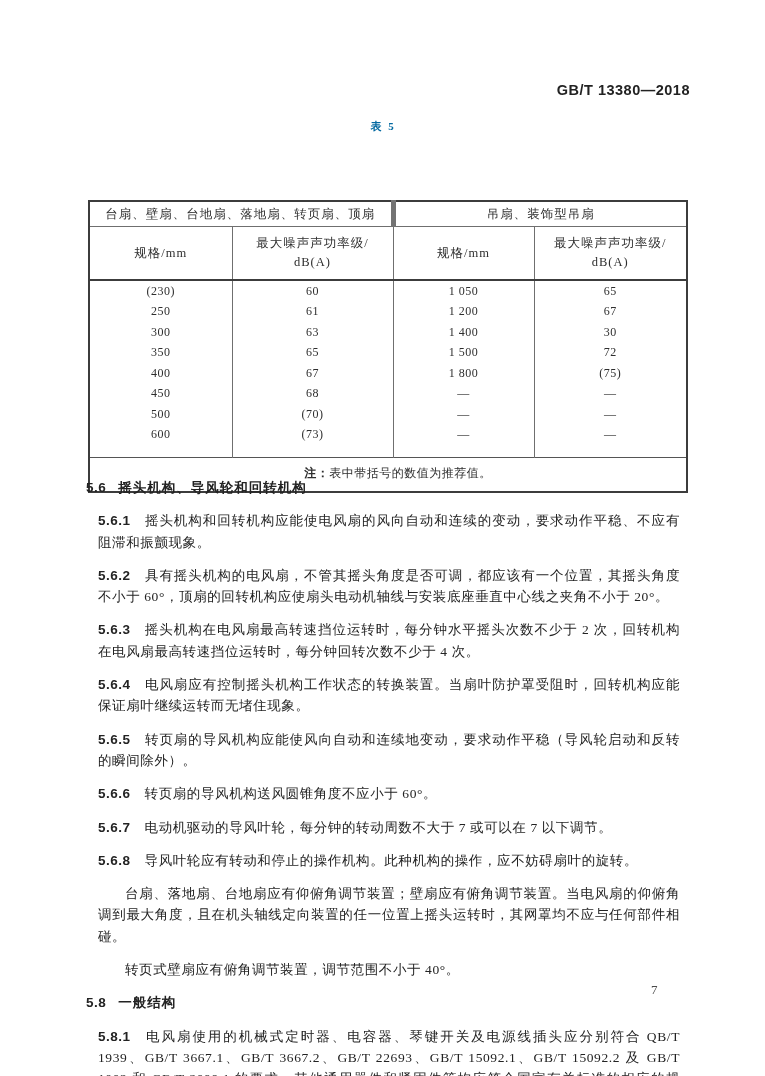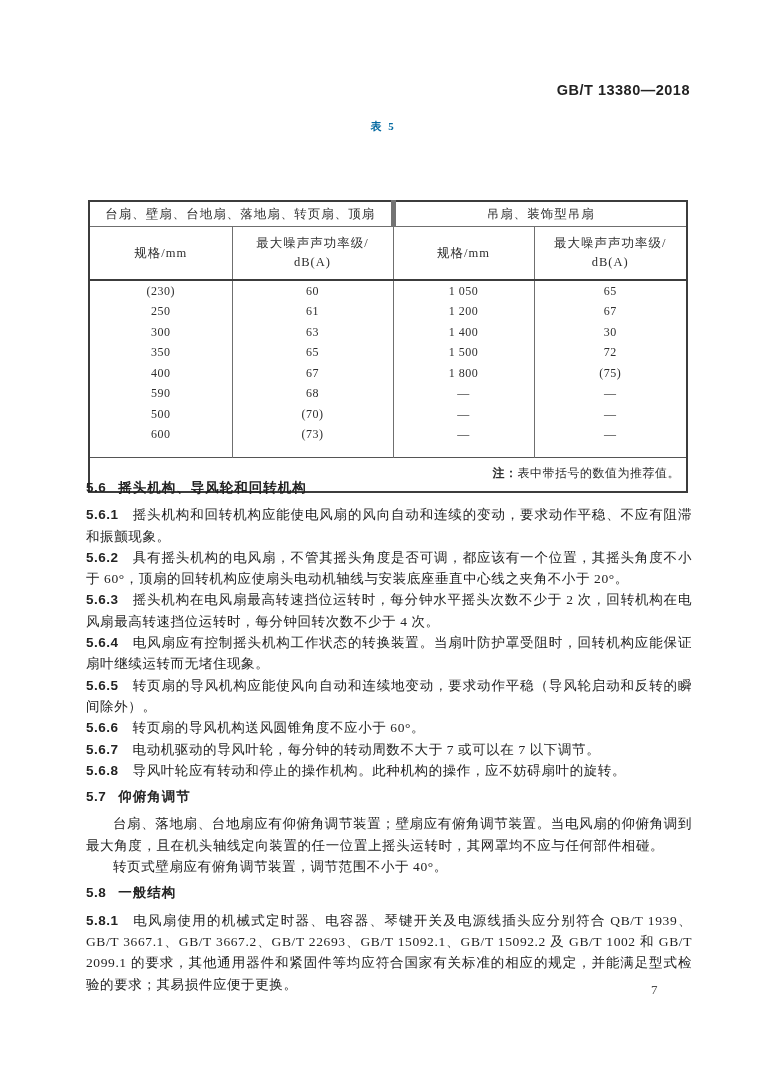--- a/index.html
+++ b/index.html
@@ -33,28 +33,28 @@
   tr.group-row th + th{border-left:5px solid #737373;}
   tr.subhead-row th{
     height:52px;border-bottom:2px solid #3c3c3c;line-height:19px;letter-spacing:1px;
   }
   tr.subhead-row th + th{border-left:1px solid #6f6f6f;}
   tbody tr.data-row td{height:20.5px;font-size:12px;letter-spacing:0.5px;}
   tbody tr.data-row td + td{border-left:1px solid #6f6f6f;}
   tbody tr.spacer-row td{height:12px;}
   tbody tr.spacer-row td + td{border-left:1px solid #6f6f6f;}
   tr.note-row td{
-    border-top:1px solid #555;text-align:right;
+    border-top:1px solid #555;text-align:center;
     padding:7px 6px 9px 26px;font-size:12px;letter-spacing:0.5px;
   }
   .note-label{font-weight:bold;font-family:"Liberation Sans", sans-serif;}
   .sections{
     position:absolute;top:472px;left:86px;width:606px;
   }
-  .sections p{margin:0;font-size:13.5px;line-height:21.3px;
+  .sections p{margin:12px;font-size:13.5px;line-height:21.3px;
     letter-spacing:0.6px;text-align:justify;color:#232323;}
   .sections p.heading{
     font-family:"Liberation Sans", sans-serif;font-weight:bold;
     margin:5px 0 6px 0;letter-spacing:1px;text-align:left;
   }
   .sections p .num{
     font-family:"Liberation Sans", sans-serif;font-weight:bold;
     margin-right:14px;letter-spacing:0.5px;
   }
   .sections p.heading .num{margin-right:12px;}
@@ -127,21 +127,21 @@
           <td>1 500</td>
           <td>72</td>
         </tr>
         <tr class="data-row">
           <td>400</td>
           <td>67</td>
           <td>1 800</td>
           <td>(75)</td>
         </tr>
         <tr class="data-row">
-          <td>590</td>
+          <td>450</td>
           <td>68</td>
           <td>—</td>
           <td>—</td>
         </tr>
         <tr class="data-row">
           <td>500</td>
           <td>(70)</td>
           <td>—</td>
           <td>—</td>
         </tr>
@@ -166,21 +166,20 @@
   <div class="sections" id="sections">
       <p class="heading"><span class="num">5.6</span><span>摇头机构、导风轮和回转机构</span></p>
       <p class="clause"><span class="num">5.6.1</span><span>摇头机构和回转机构应能使电风扇的风向自动和连续的变动，要求动作平稳、不应有阻滞和振颤现象。</span></p>
       <p class="clause"><span class="num">5.6.2</span><span>具有摇头机构的电风扇，不管其摇头角度是否可调，都应该有一个位置，其摇头角度不小于 60°，顶扇的回转机构应使扇头电动机轴线与安装底座垂直中心线之夹角不小于 20°。</span></p>
       <p class="clause"><span class="num">5.6.3</span><span>摇头机构在电风扇最高转速挡位运转时，每分钟水平摇头次数不少于 2 次，回转机构在电风扇最高转速挡位运转时，每分钟回转次数不少于 4 次。</span></p>
       <p class="clause"><span class="num">5.6.4</span><span>电风扇应有控制摇头机构工作状态的转换装置。当扇叶防护罩受阻时，回转机构应能保证扇叶继续运转而无堵住现象。</span></p>
       <p class="clause"><span class="num">5.6.5</span><span>转页扇的导风机构应能使风向自动和连续地变动，要求动作平稳（导风轮启动和反转的瞬间除外）。</span></p>
       <p class="clause"><span class="num">5.6.6</span><span>转页扇的导风机构送风圆锥角度不应小于 60°。</span></p>
       <p class="clause"><span class="num">5.6.7</span><span>电动机驱动的导风叶轮，每分钟的转动周数不大于 7 或可以在 7 以下调节。</span></p>
       <p class="clause"><span class="num">5.6.8</span><span>导风叶轮应有转动和停止的操作机构。此种机构的操作，应不妨碍扇叶的旋转。</span></p>
-      <p class="heading"><span class="num">5.7</span><span>仰俯角调节</span></p>
       <p class="indent"><span>台扇、落地扇、台地扇应有仰俯角调节装置；壁扇应有俯角调节装置。当电风扇的仰俯角调到最大角度，且在机头轴线定向装置的任一位置上摇头运转时，其网罩均不应与任何部件相碰。</span></p>
       <p class="indent"><span>转页式壁扇应有俯角调节装置，调节范围不小于 40°。</span></p>
       <p class="heading"><span class="num">5.8</span><span>一般结构</span></p>
       <p class="clause"><span class="num">5.8.1</span><span>电风扇使用的机械式定时器、电容器、琴键开关及电源线插头应分别符合 QB/T 1939、GB/T 3667.1、GB/T 3667.2、GB/T 22693、GB/T 15092.1、GB/T 15092.2 及 GB/T 1002 和 GB/T 2099.1 的要求，其他通用器件和紧固件等均应符合国家有关标准的相应的规定，并能满足型式检验的要求；其易损件应便于更换。</span></p>
     </div>
 
   <div class="page-number">7</div>
 </div>
 
 </body></html>

